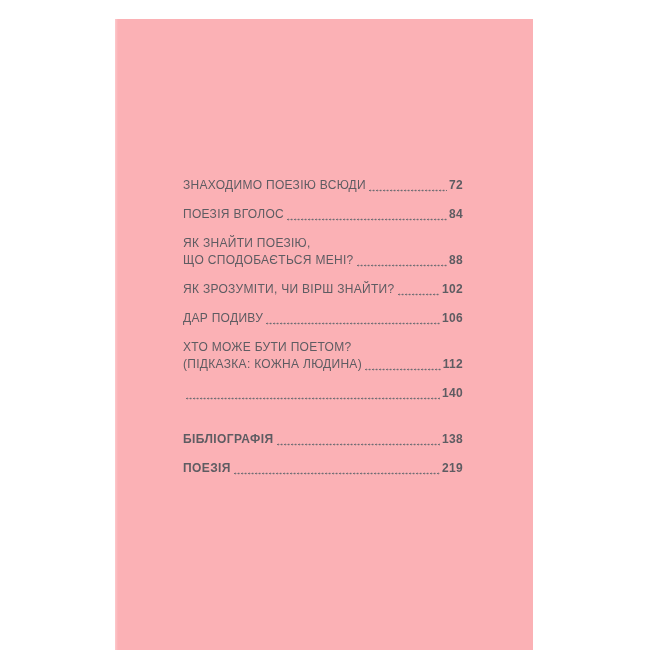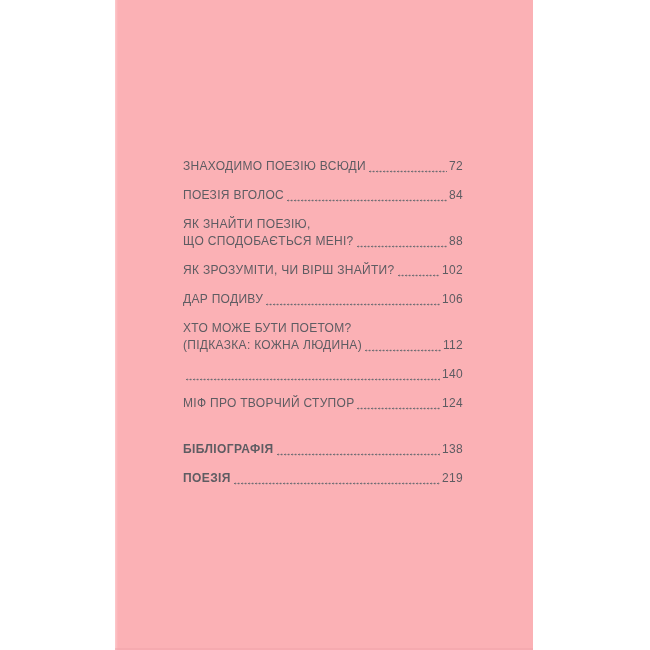--- a/index.html
+++ b/index.html
@@ -10,21 +10,21 @@
     --dot: #6f6d73;
     --margin-white: #ffffff;
   }
   * { margin: 0; padding: 0; box-sizing: border-box; }
   html, body {
     width: 650px; height: 650px;
     background: var(--margin-white);
     font-family: "Liberation Sans", "DejaVu Sans", sans-serif;
     overflow: hidden;
   }
-  .stage { position: relative; width: 650px; height: 584px; background: var(--margin-white); }
+  .stage { position: relative; width: 650px; height: 584px; background: var(--margin-white); margin-top: 19px; }
 
   .book-page {
     position: absolute;
     left: 115px; top: 0;
     width: 418px; height: 650px;
     background: var(--page-pink);
   }
   .page-edge-left {
     position: absolute;
     left: 0; top: 0; bottom: 0;
@@ -68,21 +68,21 @@
     height: 3px;
     margin: 0 2px 2px 3px;
     background-image: radial-gradient(circle at 1.2px 1.5px, var(--dot) 0.85px, transparent 1.1px);
     background-size: 3.5px 3px;
     background-repeat: repeat-x;
     background-position: left bottom;
     min-width: 10px;
   }
   .toc-num {
     flex: 0 0 auto;
-    font-weight: normal;
+    font-weight: bold;
     letter-spacing: .3px;
   }
 </style>
 </head>
 <body>
 
 <div class="stage">
   <div class="book-page">
     <div class="page-edge-left"></div>
     <div class="toc">
@@ -129,27 +129,20 @@
             <span class="leader"></span>
             <span class="toc-num">112</span>
           </div>
         </div>
         <div class="toc-entry">
           <div class="toc-row">
             <span class="leader"></span>
             <span class="toc-num">140</span>
           </div>
         </div>
-        <div class="toc-entry">
-          <div class="toc-row">
-            <span class="toc-title">МІФ ПРО ТВОРЧИЙ СТУПОР</span>
-            <span class="leader"></span>
-            <span class="toc-num">124</span>
-          </div>
-        </div>
         <div class="toc-entry bold section-break">
           <div class="toc-row">
             <span class="toc-title">БІБЛІОГРАФІЯ</span>
             <span class="leader"></span>
             <span class="toc-num">138</span>
           </div>
         </div>
         <div class="toc-entry bold">
           <div class="toc-row">
             <span class="toc-title">ПОЕЗІЯ</span>

